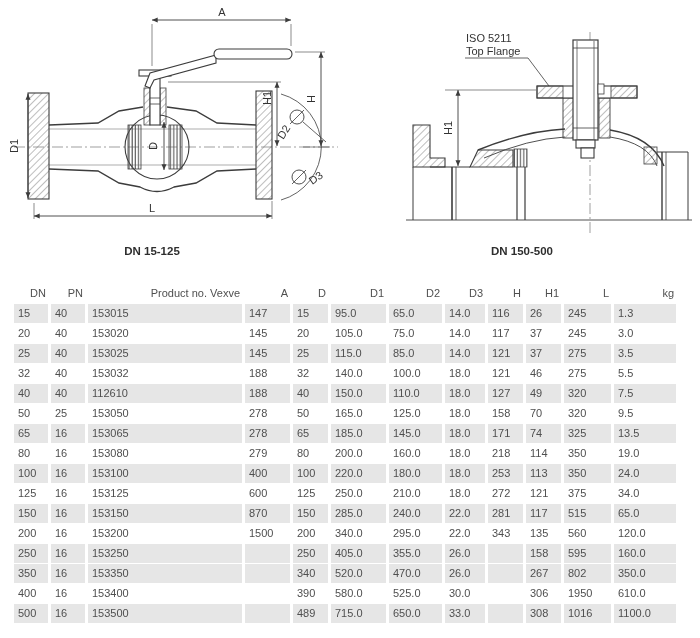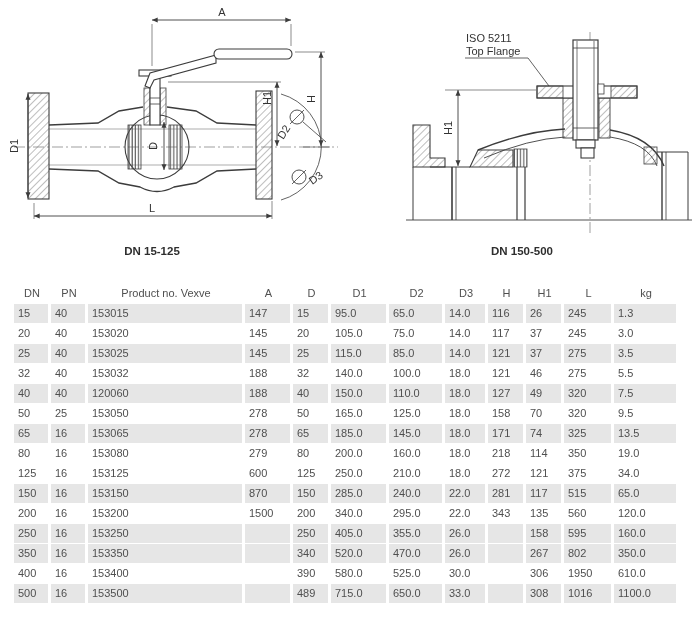--- a/index.html
+++ b/index.html
@@ -9,21 +9,21 @@
     --stripe:#e6e6e6;--txt:#4f4f4f;
   }
   .figure{position:absolute;top:0;}
   #draw-left{left:0;}
   #draw-right{left:398px;}
   svg text{font-family:"Liberation Sans",sans-serif;fill:#333;}
   svg .dimtxt{font-size:11px;}
   svg .cap{font-size:11.5px;font-weight:bold;fill:#2e2e2e;}
   .tablewrap{position:absolute;left:11px;top:283px;}
   table{border-collapse:separate;border-spacing:3px 1px;font-size:11px;color:var(--txt);table-layout:fixed;}
-  th{font-weight:400;text-align:center;padding:3px 2px 4px 4px;white-space:nowrap;}
+  th{font-weight:400;text-align:right;padding:3px 2px 4px 4px;white-space:nowrap;}
   td{padding:2px 2px 3px 4px;height:14px;white-space:nowrap;overflow:hidden;}
   tr.stripe td{background:var(--stripe);}
   col.c0{width:34px}col.c1{width:34px}col.c2{width:154px}col.c3{width:45px}
   col.c4{width:35px}col.c5{width:55px}col.c6{width:53px}col.c7{width:40px}
   col.c8{width:35px}col.c9{width:35px}col.c10{width:47px}col.c11{width:62px}
 </style>
 </head>
 <body style="--stripe: #e6e6e6; --txt: #4f4f4f;">
 
 <svg id="draw-left" class="figure" width="360" height="266" viewBox="0 0 360 266">
@@ -248,21 +248,21 @@
           <td>100.0</td>
           <td>18.0</td>
           <td>121</td>
           <td>46</td>
           <td>275</td>
           <td>5.5</td>
         </tr>
         <tr class="stripe">
           <td>40</td>
           <td>40</td>
-          <td>120060</td>
+          <td>112610</td>
           <td>188</td>
           <td>40</td>
           <td>150.0</td>
           <td>110.0</td>
           <td>18.0</td>
           <td>127</td>
           <td>49</td>
           <td>320</td>
           <td>7.5</td>
         </tr>
@@ -300,20 +300,34 @@
           <td>153080</td>
           <td>279</td>
           <td>80</td>
           <td>200.0</td>
           <td>160.0</td>
           <td>18.0</td>
           <td>218</td>
           <td>114</td>
           <td>350</td>
           <td>19.0</td>
+        </tr>
+        <tr class="stripe">
+          <td>100</td>
+          <td>16</td>
+          <td>153100</td>
+          <td>400</td>
+          <td>100</td>
+          <td>220.0</td>
+          <td>180.0</td>
+          <td>18.0</td>
+          <td>253</td>
+          <td>113</td>
+          <td>350</td>
+          <td>24.0</td>
         </tr>
         <tr>
           <td>125</td>
           <td>16</td>
           <td>153125</td>
           <td>600</td>
           <td>125</td>
           <td>250.0</td>
           <td>210.0</td>
           <td>18.0</td>

